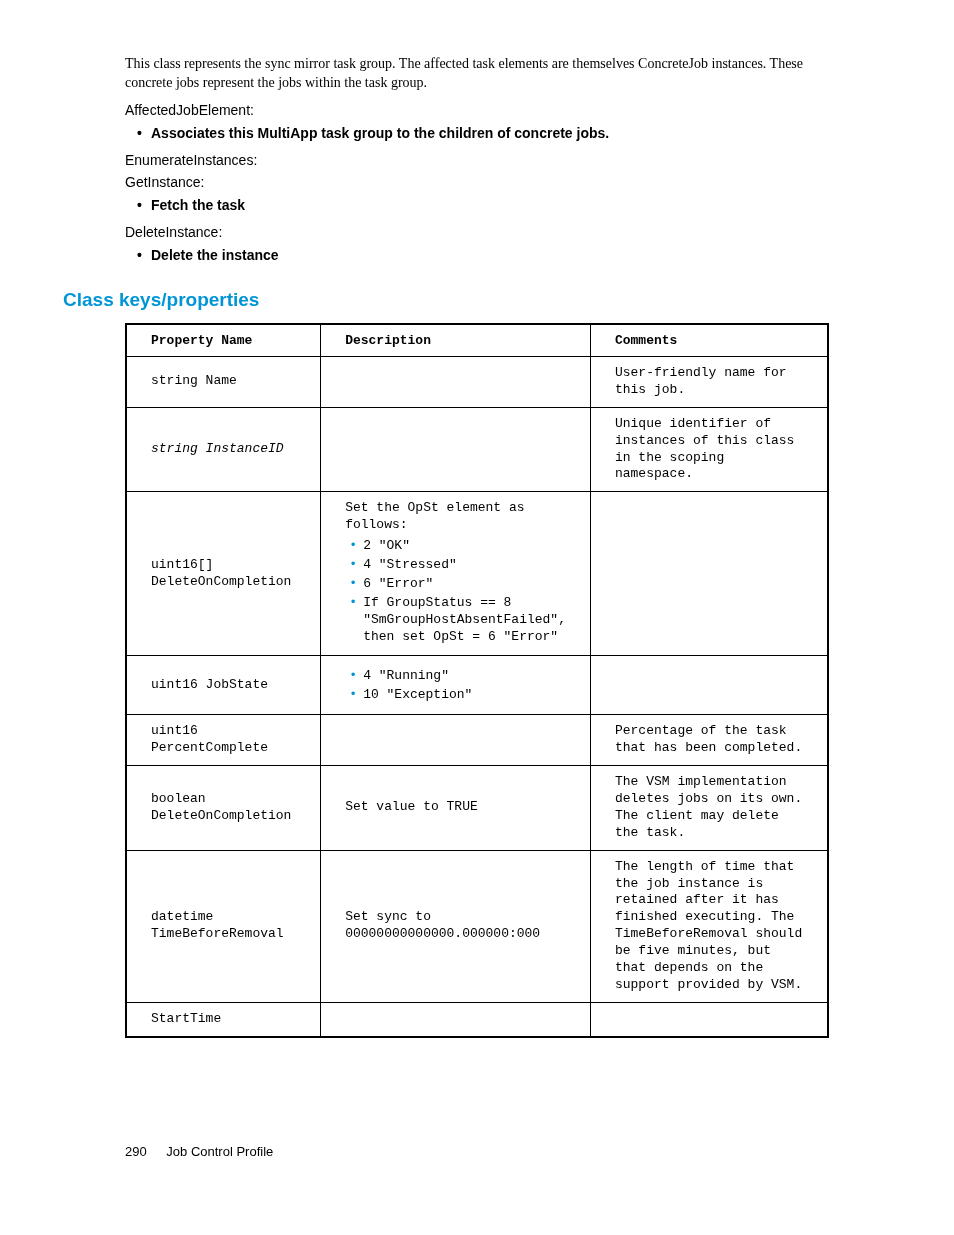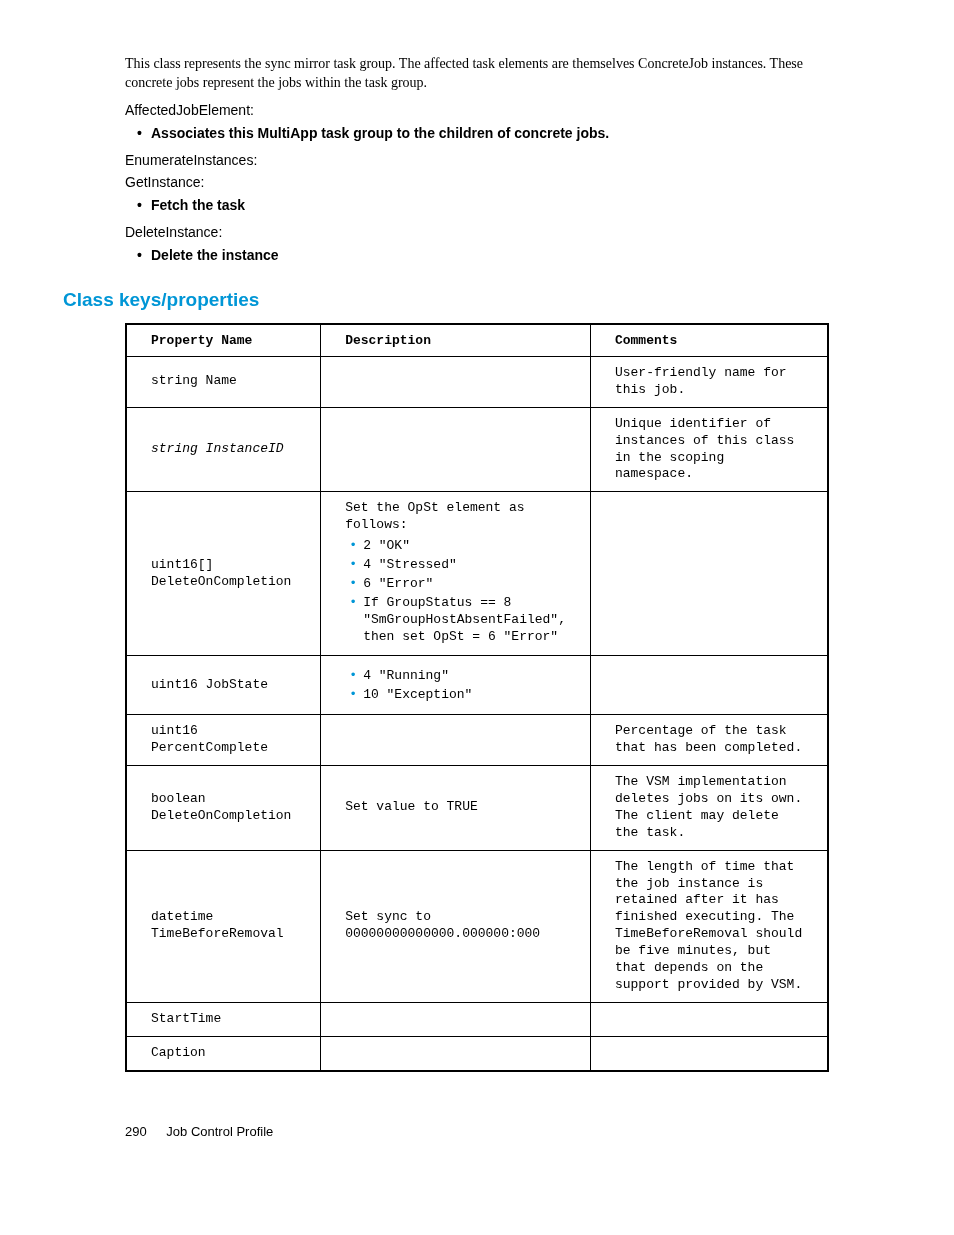--- a/index.html
+++ b/index.html
@@ -85,21 +85,21 @@
   table.props td .cell-list li::before {
     content: "•";
     position: absolute;
     left: -14px;
     color: #0096d6;
   }
   .italic { font-style: italic; }
   .footer {
     position: absolute;
     left: 125px;
-    bottom: 96px;
+    bottom: 76px;
     font-size: 13px;
   }
   .footer .pagenum { margin-right: 16px; }
   .col-prop { width: 28%; }
   .col-desc { width: 35%; }
   .col-comm { width: 37%; }
 </style>
 </head>
 <body>
 
@@ -184,25 +184,20 @@
           <td>
             <div>Set sync to 00000000000000.000000:000</div>
           </td>
           <td>The length of time that the job instance is retained after it has finished executing. The TimeBeforeRemoval should be five minutes, but that depends on the support provided by VSM.</td>
         </tr>
         <tr>
           <td>StartTime</td>
           <td></td>
           <td></td>
         </tr>
-        <tr>
-          <td>Caption</td>
-          <td></td>
-          <td></td>
-        </tr>
       </tbody>
   </table>
 
   <div class="footer">
     <span class="pagenum">290</span>
     <span>Job Control Profile</span>
   </div>
 
 </div>
 

